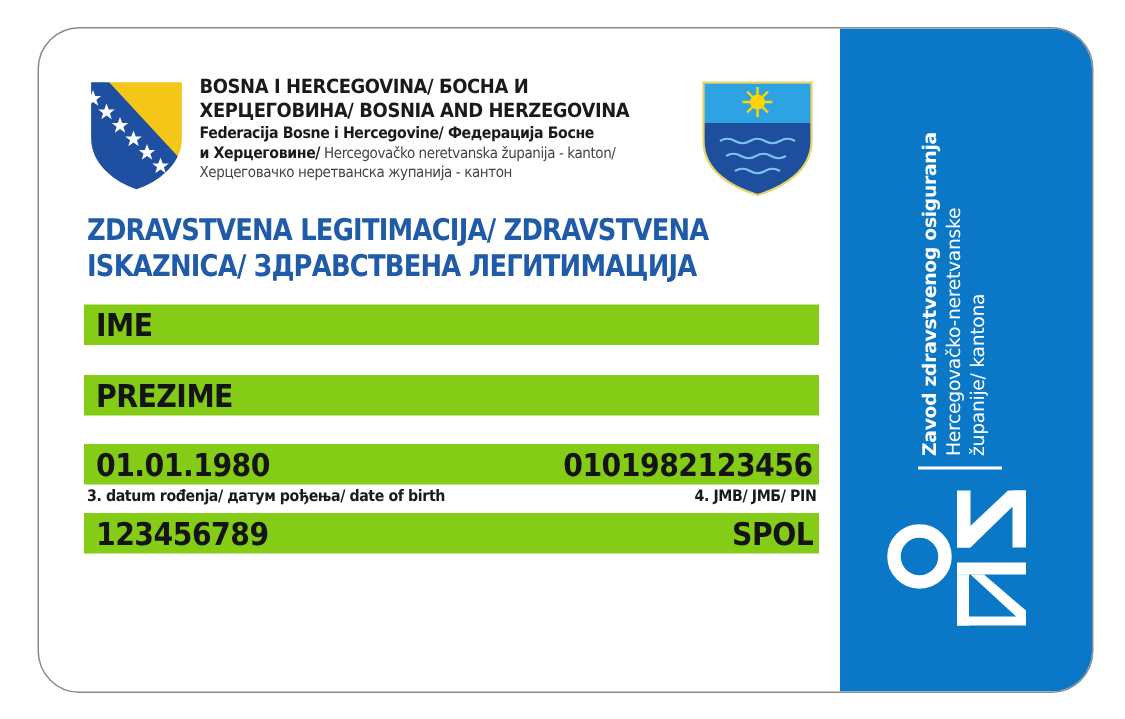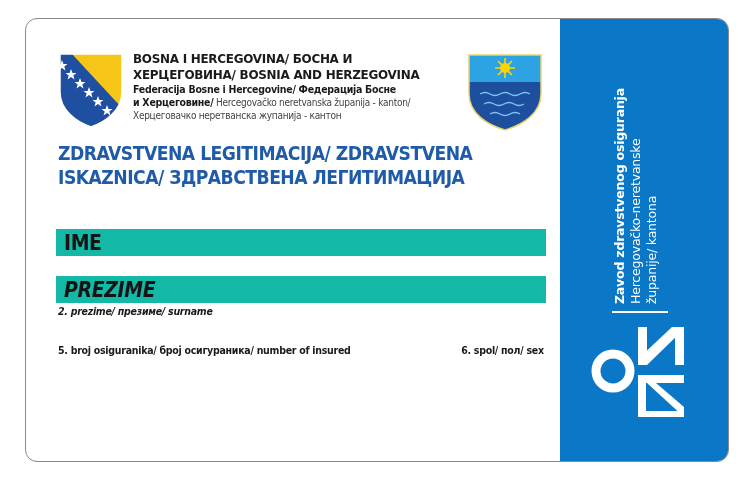--- a/index.html
+++ b/index.html
@@ -2,21 +2,21 @@
 <html><head>
 <meta charset="utf-8">
 <style>
   html, body { margin: 0; padding: 0; }
   body {
     width: 750px; height: 479px; background: #ffffff; position: relative; overflow: hidden;
     font-family: "Liberation Sans", "DejaVu Sans", sans-serif;
   }
   .card {
     position: absolute; left: 25px; top: 18px; width: 704px; height: 444px;
-    border: 1.5px solid #8a8a8a; border-radius: 12px; background: #ffffff; overflow: hidden;
+    border: 1.5px solid #8a8a8a; border-radius: 28px; background: #ffffff; overflow: hidden;
     box-sizing: border-box;
   }
   .side-panel {
     position: absolute; left: 534px; top: 0; width: 170px; height: 100%;
     background: #0b78c7;
   }
   .coat-bih { position: absolute; left: 32px; top: 33px; width: 66px; height: 76px; }
   .coat-hnk { position: absolute; left: 440px; top: 33px; width: 78px; height: 80px; }
   .header-text { position: absolute; left: 107px; top: 32px; width: 330px; }
   .h-country {
@@ -30,21 +30,21 @@
   }
   .h-federation b { font-weight: bold; }
   .h-federation .light { font-weight: normal; color: #444; font-size: 10px; }
   .doc-title {
     position: absolute; left: 32px; top: 122px; width: 500px;
     font-family: "DejaVu Sans", sans-serif; font-weight: bold; font-size: 20px; line-height: 24px;
     color: #1f5ba8; letter-spacing: -0.6px; transform: scaleX(0.86); transform-origin: left; white-space: nowrap;
   }
   .field { position: absolute; left: 30px; width: 490px; }
   .band {
-    background: #14b8a6; height: 27px; position: relative; margin-top: 26px;
+    background: #84cc16; height: 27px; position: relative;
   }
   .val {
     position: absolute; top: 0; font-family: "DejaVu Sans", sans-serif; font-weight: bold;
     font-size: 21px; line-height: 29px; color: #141414; letter-spacing: -0.4px;
     transform: scaleX(0.9); white-space: nowrap;
   }
   .val.left { left: 8px; transform-origin: left; }
   .val.right { right: 4px; transform-origin: right; }
   .labels { position: relative; height: 16px; }
   .lbl {
@@ -132,34 +132,41 @@
     <div>ZDRAVSTVENA LEGITIMACIJA/ ZDRAVSTVENA</div>
     <div>ISKAZNICA/ ЗДРАВСТВЕНА ЛЕГИТИМАЦИЈА</div>
   </div>
 
   <div class="field" style="top:184px;">
     <div class="band">
       <span class="val left">IME</span>
     </div>
   </div>
 
-  <div class="field" style="top:231px;font-style:italic;">
+  <div class="field" style="top:231px;">
     <div class="band">
       <span class="val left">PREZIME</span>
     </div>
+  </div>
+
+  <div class="field" style="top:277px;">
+    <div class="band">
+      <span class="val left">01.01.1980</span>
+      <span class="val right">0101982123456</span>
+    </div>
     <div class="labels">
-      <span class="lbl left">2. prezime/ презиме/ surname</span>
+      <span class="lbl left">3. datum rođenja/ датум рођења/ date of birth</span>
+      <span class="lbl right">4. JMB/ ЈМБ/ PIN</span>
     </div>
   </div>
 
-
   <div class="field" style="top:323px;">
-    <div class="labels">
-      <span class="lbl left">5. broj osiguranika/ број осигураника/ number of insured</span>
-      <span class="lbl right">6. spol/ пол/ sex</span>
+    <div class="band">
+      <span class="val left">123456789</span>
+      <span class="val right">SPOL</span>
     </div>
   </div>
 
   <div class="field" style="top:369px;">
   </div>
 
   <div class="side-panel">
     <div class="vert-text">
       <div class="v1">Zavod zdravstvenog osiguranja</div>
       <div>Hercegovačko-neretvanske</div>

